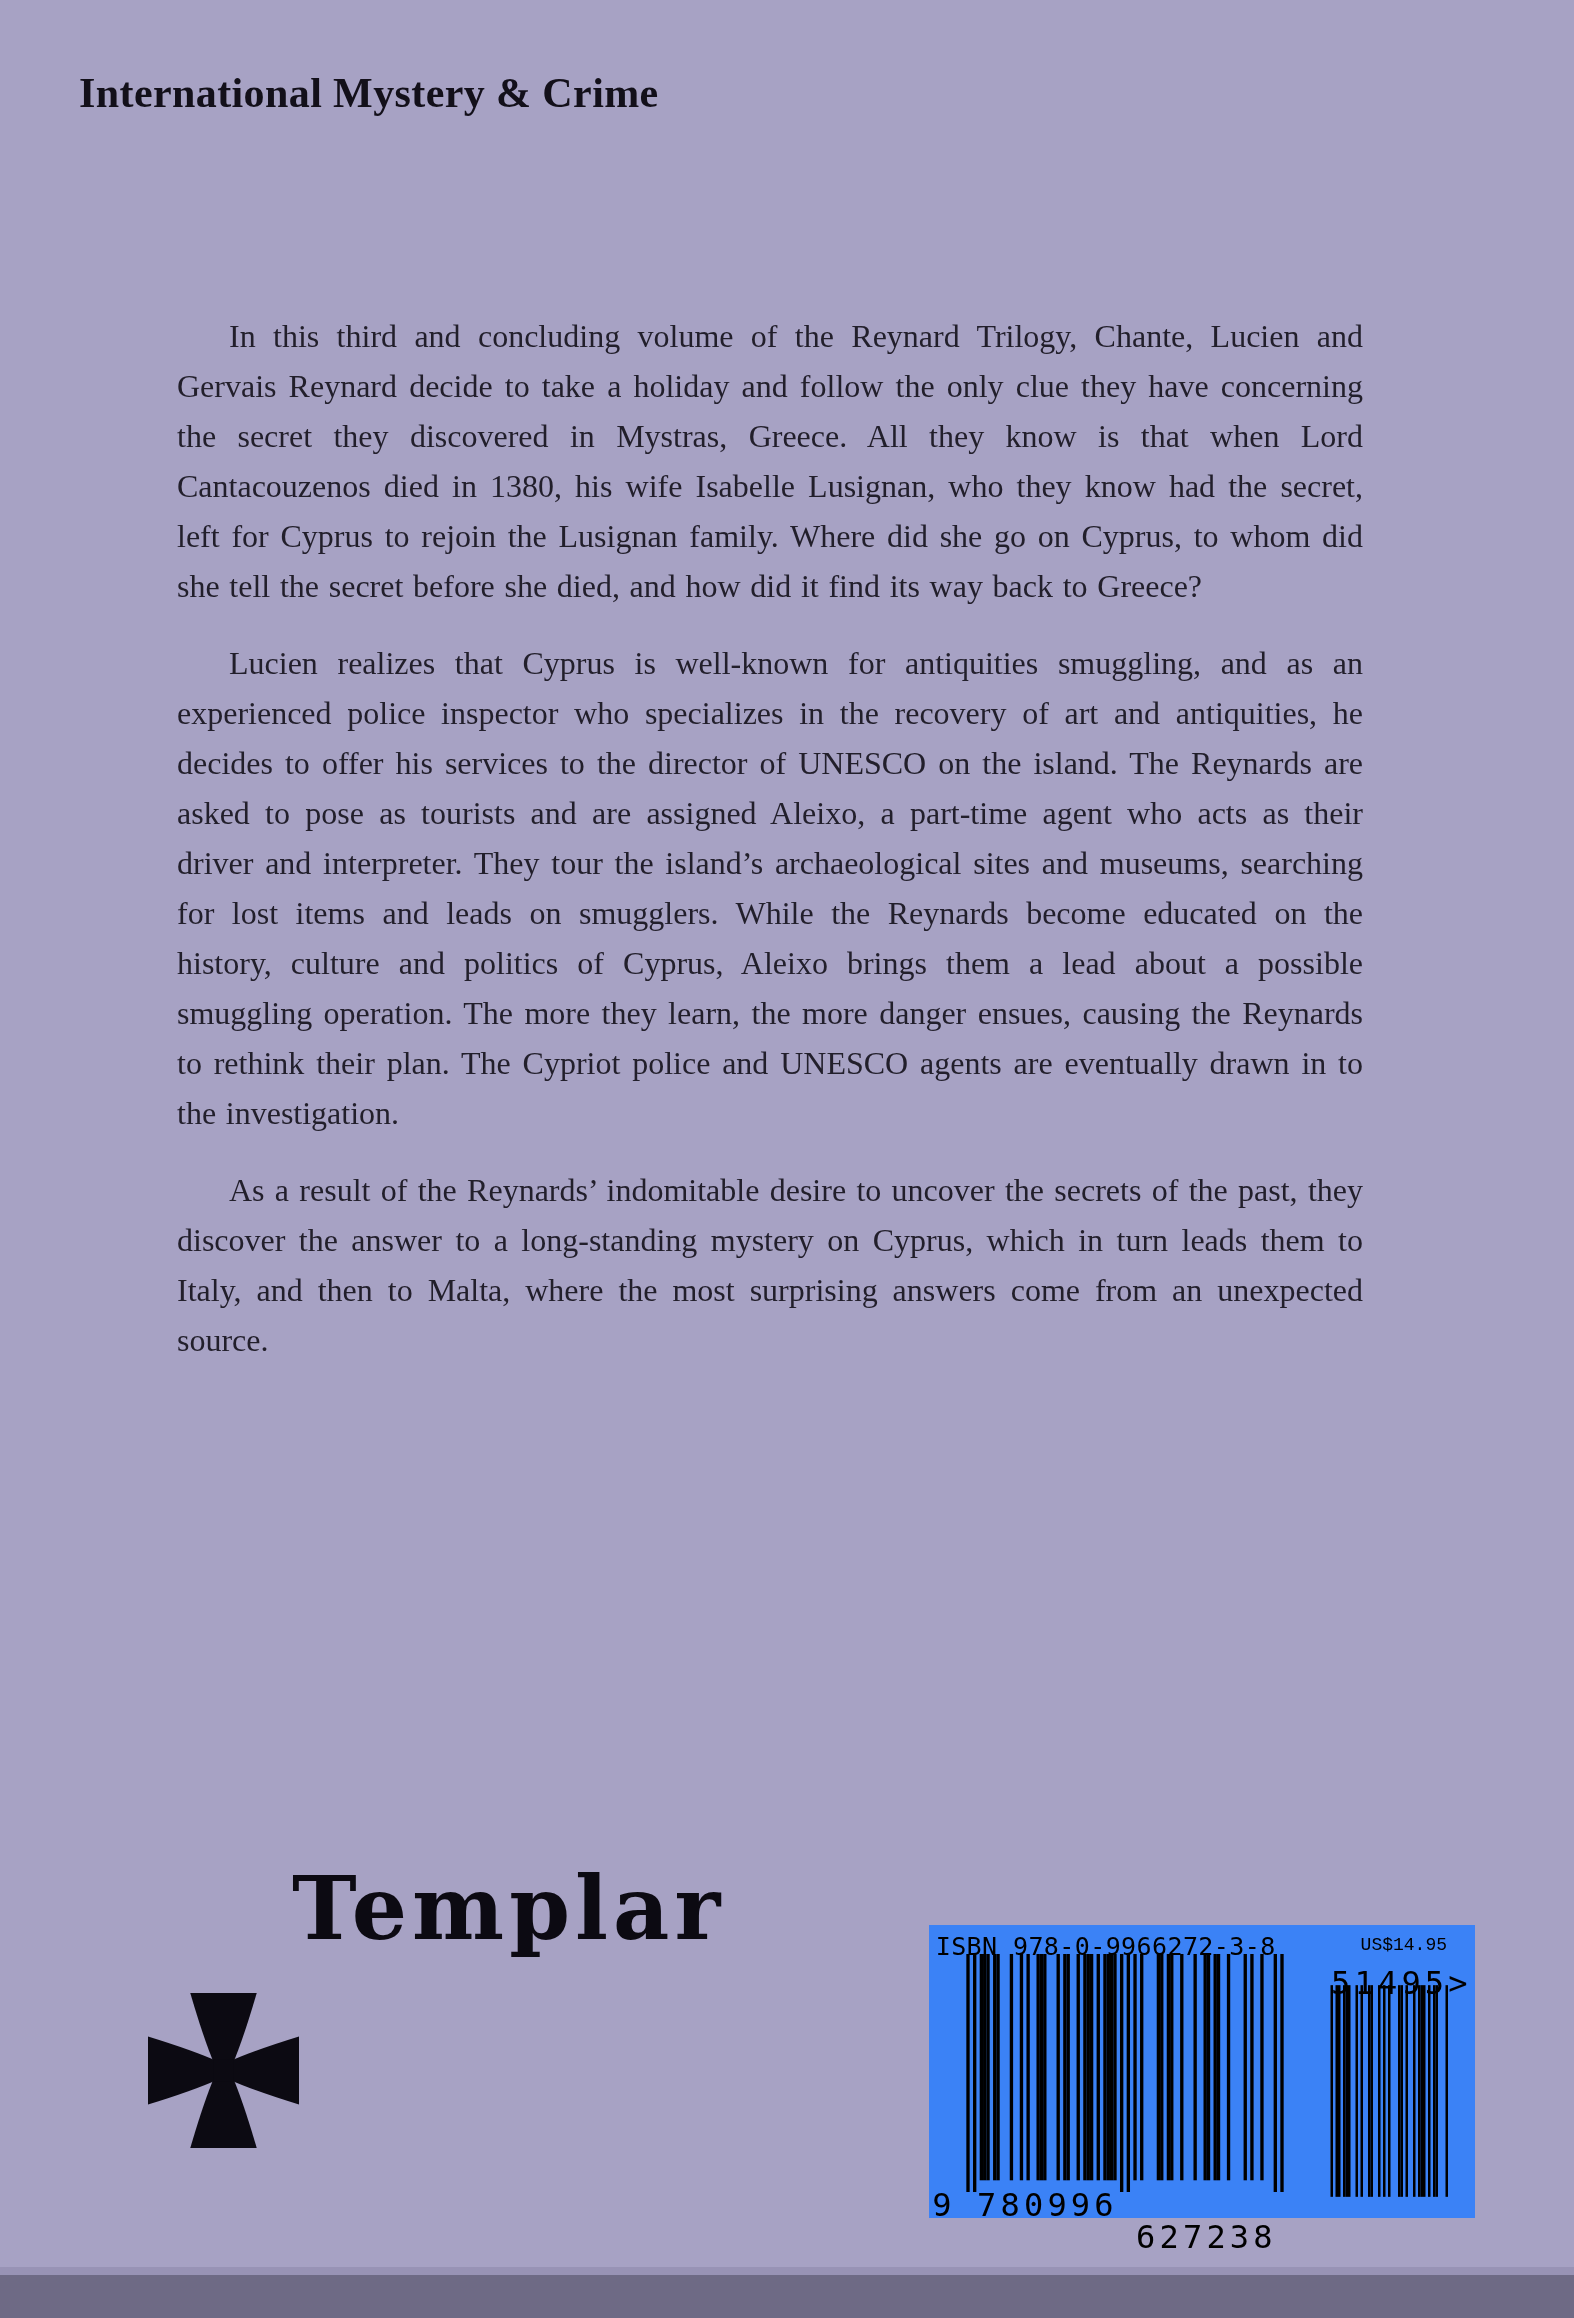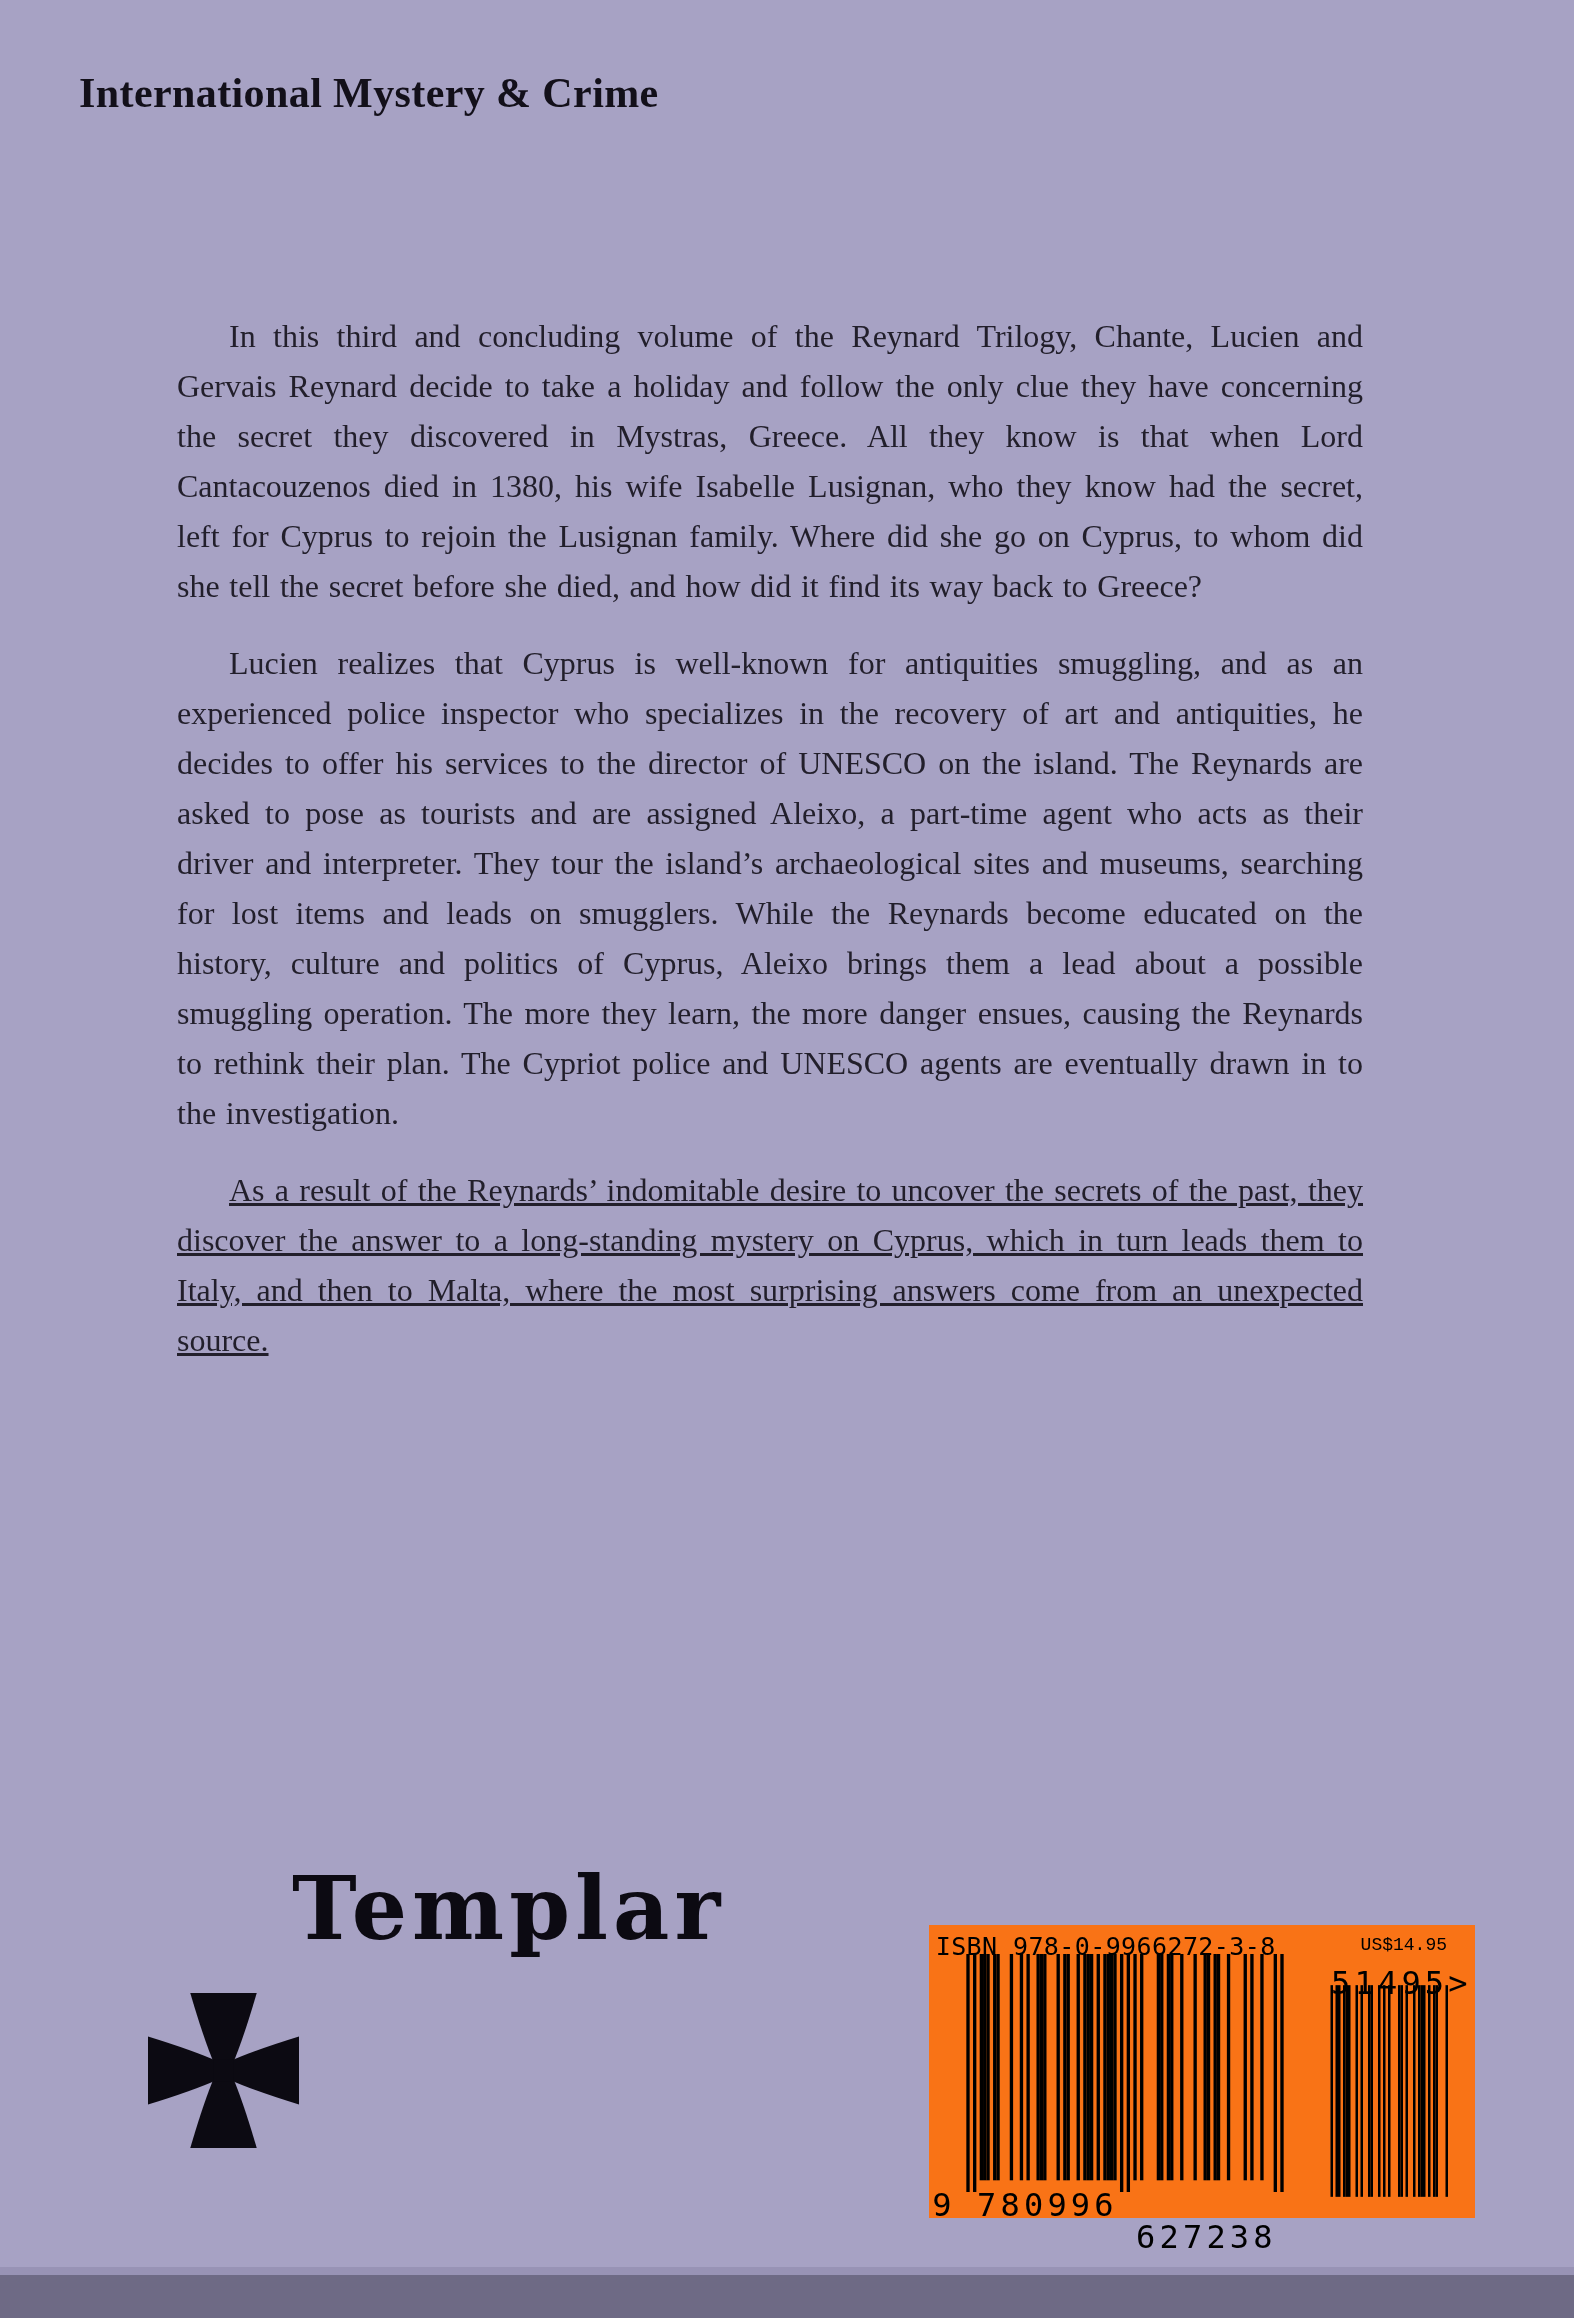--- a/index.html
+++ b/index.html
@@ -25,31 +25,31 @@
     margin:0 0 47px 0;
     font-size:52px;line-height:57px;font-weight:bold;
     text-align:center;color:#17141f;
   }
   .synopsis p{
     margin:0 0 27px 0;
     font-size:32px;line-height:50px;
     text-align:justify;text-indent:52px;
     word-spacing:1.7px;
   }
-  .synopsis p:last-child{margin-bottom:0;text-decoration:underline;}
+  .synopsis p:last-child{margin-bottom:0;}
   
   .logo-cross{position:absolute;left:148px;top:1993px;width:151px;height:155px;}
   .logo-line{position:absolute;font-family:"DejaVu Serif", serif;font-weight:bold;
     font-size:87px;line-height:1;letter-spacing:5px;color:#0c0a12;white-space:nowrap;}
   .logo-line1{left:292px;top:1865px;text-align:right;}
   .logo-line2{left:349px;top:2060px;}
   
   .barcode-box{
     position:absolute;left:929px;top:1925px;width:546px;height:293px;
-    background:#f97316;color:#000;
+    background:#3b82f6;color:#000;
     font-family:"DejaVu Sans Mono", monospace;
   }
   .isbn-label{position:absolute;left:6.7px;top:6.7px;font-size:25px;letter-spacing:0.4px;white-space:nowrap;}
   .price-label{position:absolute;right:28px;top:10px;font-size:18px;white-space:nowrap;font-family:Liberation Mono, monospace;}
   .ean-svg{position:absolute;left:37px;top:29px;}
   .ean-digit{position:absolute;top:261px;font-size:32px;letter-spacing:4.2px;white-space:nowrap;}
   .ean-digit.lead{left:3.3px;letter-spacing:0;}
   .ean-digit.g1{left:48px;}
   .ean-digit.g2{left:207px;margin-top:32px;}
   .addon-svg{position:absolute;left:399px;top:60px;}

